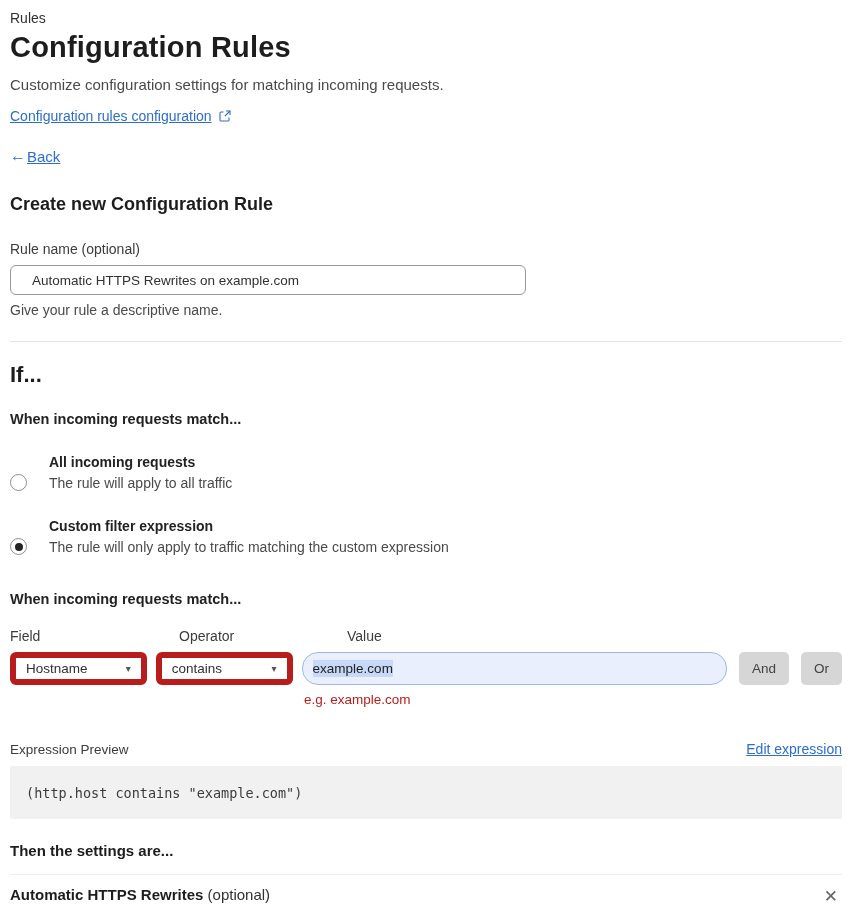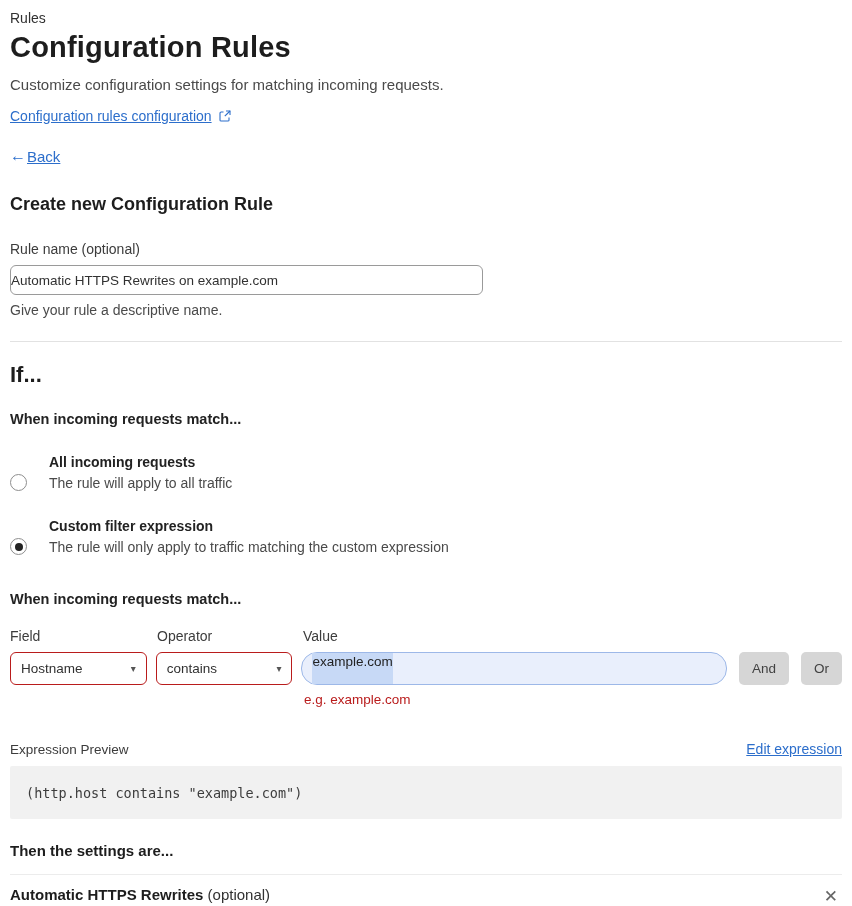--- a/index.html
+++ b/index.html
@@ -21,25 +21,25 @@
   .doc-link-row { margin-top: 15px; display: flex; align-items: center; gap: 5px; }
   .ext-icon { display: inline-flex; margin-left: 2px; }
   .back-row { margin-top: 23px; display: flex; align-items: center; font-size: 15px; color: #2c6ecb; }
   .back-arrow { text-decoration: none; font-size: 16px; margin-right: 1px; }
 
   
   .section-title { margin-top: 29px; font-size: 18px; font-weight: bold; color: #1d1d1d; }
   .field-label { margin-top: 26px; font-size: 14px; color: #3c3c3c; }
   .text-input {
     margin-top: 8px;
-    width: 473px; height: 30px;
+    width: 516px; height: 30px;
     border: 1px solid #9a9a9a; border-radius: 6px;
     font-family: "Liberation Sans", sans-serif;
     font-size: 13.5px; color: #313131;
-    padding: 0 0;
+    padding: 0 21px;
     background: #fff;
   }
   .help-text { margin-top: 7px; font-size: 14px; color: #4a4a4a; }
 
   .divider { margin-top: 23px; border: 0; border-top: 1px solid #e2e2e2; height: 0; }
 
   
   .if-title { margin-top: 20px; font-size: 22px; font-weight: bold; color: #1d1d1d; }
   .match-label { margin-top: 23px; font-size: 14.5px; font-weight: bold; color: #222; }
   .radio-option { margin-top: 27px; display: flex; align-items: flex-end; }
@@ -51,37 +51,37 @@
   .radio-circle.checked::after {
     content: ""; position: absolute; left: 3.5px; top: 3.5px;
     width: 8px; height: 8px; border-radius: 50%; background: #222;
   }
   .radio-texts { margin-left: 22px; }
   .radio-title { font-size: 14px; font-weight: bold; color: #222; }
   .radio-desc { margin-top: 5px; font-size: 14px; color: #4a4a4a; }
 
   
   .builder-heading { margin-top: 36px; font-size: 14.5px; font-weight: bold; color: #222; }
-  .builder-labels { margin-top: 21px; display: flex; font-size: 14px; color: #3c3c3c; }
+  .builder-labels { margin-top: 21px; display: flex; font-size: 14px; color: #3c3c3c; gap: 22px; }
   .lbl-field { width: 147px; }
   .lbl-operator { width: 146px; }
   .builder-row { margin-top: 8px; display: flex; align-items: center; }
   .select-box {
     width: 138px; height: 33px;
-    border: 1px solid #b91c1c; border-radius: 6px; background: #fff;
+    border: 6px solid #b91c1c; border-radius: 6px; background: #fff;
     display: flex; align-items: center; justify-content: space-between;
     padding: 0 10px; font-size: 13.5px; color: #313131; cursor: pointer;
     margin-right: 9px;
   }
   .chevron { font-size: 10px; color: #555; }
   .value-input {
     width: 430px; height: 33px;
     border: 1px solid #9db8e8; border-radius: 16px;
     background: #e9effc;
-    display: flex; padding: 0 10px;
+    display: flex; align-items: center; padding: 0 10px;
     font-size: 13.5px; color: #222; cursor: text;
   }
   .value-input .selected-text { background: #c7d9f6; padding: 1px 0; }
   .small-btn {
     height: 33px; border: 0; border-radius: 5px;
     background: #d6d6d6; color: #424242;
     font-family: "Liberation Sans", sans-serif; font-size: 13.5px;
     padding: 0 13px; cursor: pointer;
   }
   .btn-and { margin-left: 12px; }

